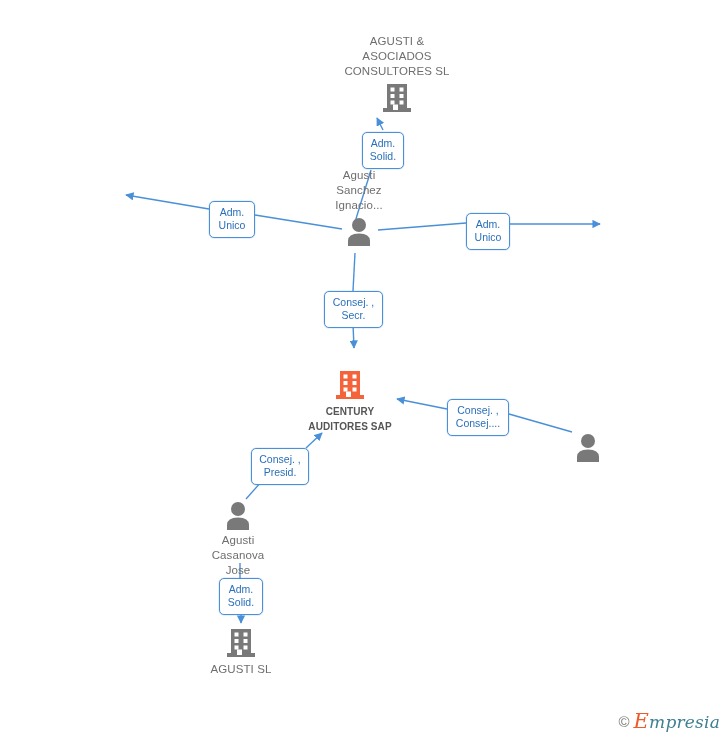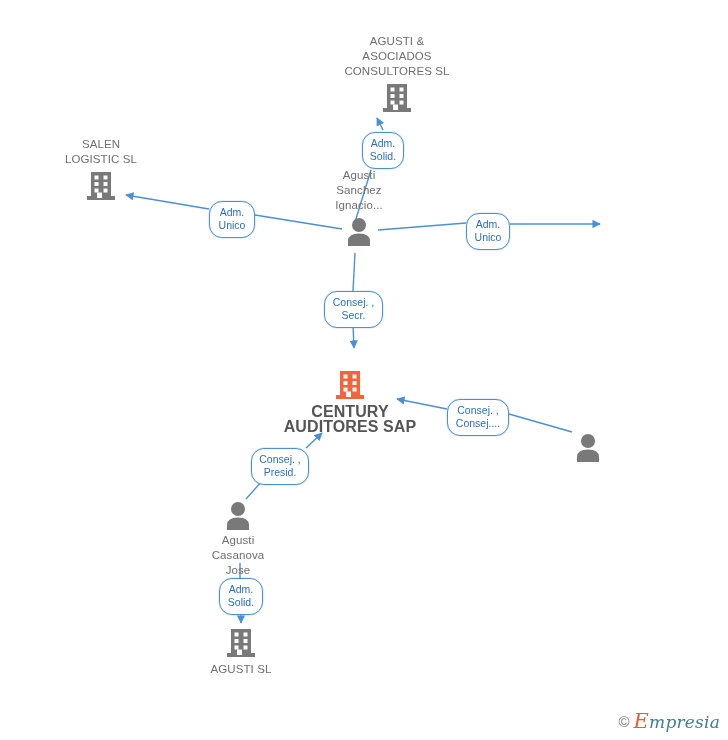--- a/index.html
+++ b/index.html
@@ -45,31 +45,31 @@
   .node .label {
     display: block;
     font-size: 11.5px;
     color: #6e6e6e;
     letter-spacing: .1px;
     white-space: pre-line;
   }
   .node.company-main .label {
     color: #555555;
     font-weight: bold;
-    font-size: 16px;
+    font-size: 10px;
   }
   .label-above .label { margin-bottom: 3px; }
   .label-below .label { margin-top: 3px; }
 
   
   .chip {
     position: absolute;
     box-sizing: border-box;
     border: 1px solid #4a90d9;
-    border-radius: 13px;
+    border-radius: 5px;
     background: #ffffff;
     color: #2a6fba;
     font-size: 10.5px;
     line-height: 13px;
     text-align: center;
     padding: 4px 6px 5px 6px;
     white-space: pre-line;
     box-shadow: 0 0 0 0.5px rgba(74,144,217,.25);
   }
   .watermark {
@@ -159,104 +159,87 @@
         <rect x="17.5" y="5.5" width="4" height="4" fill="#ffffff"></rect>
         <rect x="8.5" y="12" width="4" height="4" fill="#ffffff"></rect>
         <rect x="17.5" y="12" width="4" height="4" fill="#ffffff"></rect>
         <rect x="8.5" y="18.5" width="4" height="4" fill="#ffffff"></rect>
         <rect x="17.5" y="18.5" width="4" height="4" fill="#ffffff"></rect>
         <rect x="11" y="22.5" width="5" height="5.5" fill="#ffffff"></rect>
       </svg>
     </span>
   </div>
 
-  <div class="node label-above" style="left:101px; top:137px;">
-    <span class="label">SALEN
-LOGISTIC SL</span>
+
+
+  <div class="node label-above" style="left:359px; top:168px;">
+    <span class="label">Agusti
+Sanchez
+Ignacio...</span>
+    <span class="glyph">
+      <svg width="26" height="30" viewBox="0 0 26 30" xmlns="http://www.w3.org/2000/svg">
+        <circle cx="13" cy="9" r="7" fill="#797979"></circle>
+        <path d="M 2 30 L 2 25 Q 2 17.5 13 17.5 Q 24 17.5 24 25 L 24 30 Z" fill="#797979"></path>
+      </svg>
+    </span>
+  </div>
+
+  <div class="node label-below company-main" style="left:350px; top:369px;">
+    <span class="glyph">
+      <svg width="30" height="32" viewBox="0 0 30 32" xmlns="http://www.w3.org/2000/svg">
+        <rect x="5" y="2" width="20" height="26" fill="#f4633a"></rect>
+        <rect x="1" y="26" width="28" height="4" fill="#f4633a"></rect>
+        <rect x="8.5" y="5.5" width="4" height="4" fill="#ffffff"></rect>
+        <rect x="17.5" y="5.5" width="4" height="4" fill="#ffffff"></rect>
+        <rect x="8.5" y="12" width="4" height="4" fill="#ffffff"></rect>
+        <rect x="17.5" y="12" width="4" height="4" fill="#ffffff"></rect>
+        <rect x="8.5" y="18.5" width="4" height="4" fill="#ffffff"></rect>
+        <rect x="17.5" y="18.5" width="4" height="4" fill="#ffffff"></rect>
+        <rect x="11" y="22.5" width="5" height="5.5" fill="#ffffff"></rect>
+      </svg>
+    </span>
+    <span class="label">CENTURY
+AUDITORES SAP</span>
+  </div>
+
+  <div class="node label-below" style="left:588px; top:432px;">
+    <span class="glyph">
+      <svg width="26" height="30" viewBox="0 0 26 30" xmlns="http://www.w3.org/2000/svg">
+        <circle cx="13" cy="9" r="7" fill="#797979"></circle>
+        <path d="M 2 30 L 2 25 Q 2 17.5 13 17.5 Q 24 17.5 24 25 L 24 30 Z" fill="#797979"></path>
+      </svg>
+    </span>
+  </div>
+
+  <div class="node label-below" style="left:238px; top:500px;">
+    <span class="glyph">
+      <svg width="26" height="30" viewBox="0 0 26 30" xmlns="http://www.w3.org/2000/svg">
+        <circle cx="13" cy="9" r="7" fill="#797979"></circle>
+        <path d="M 2 30 L 2 25 Q 2 17.5 13 17.5 Q 24 17.5 24 25 L 24 30 Z" fill="#797979"></path>
+      </svg>
+    </span>
+    <span class="label">Agusti
+Casanova
+Jose</span>
+  </div>
+
+  <div class="node label-below" style="left:241px; top:627px;">
     <span class="glyph">
       <svg width="30" height="32" viewBox="0 0 30 32" xmlns="http://www.w3.org/2000/svg">
         <rect x="5" y="2" width="20" height="26" fill="#797979"></rect>
         <rect x="1" y="26" width="28" height="4" fill="#797979"></rect>
         <rect x="8.5" y="5.5" width="4" height="4" fill="#ffffff"></rect>
         <rect x="17.5" y="5.5" width="4" height="4" fill="#ffffff"></rect>
         <rect x="8.5" y="12" width="4" height="4" fill="#ffffff"></rect>
         <rect x="17.5" y="12" width="4" height="4" fill="#ffffff"></rect>
         <rect x="8.5" y="18.5" width="4" height="4" fill="#ffffff"></rect>
         <rect x="17.5" y="18.5" width="4" height="4" fill="#ffffff"></rect>
         <rect x="11" y="22.5" width="5" height="5.5" fill="#ffffff"></rect>
       </svg>
     </span>
-  </div>
-
-
-  <div class="node label-above" style="left:359px; top:168px;">
-    <span class="label">Agusti
-Sanchez
-Ignacio...</span>
-    <span class="glyph">
-      <svg width="26" height="30" viewBox="0 0 26 30" xmlns="http://www.w3.org/2000/svg">
-        <circle cx="13" cy="9" r="7" fill="#797979"></circle>
-        <path d="M 2 30 L 2 25 Q 2 17.5 13 17.5 Q 24 17.5 24 25 L 24 30 Z" fill="#797979"></path>
-      </svg>
-    </span>
-  </div>
-
-  <div class="node label-below company-main" style="left:350px; top:369px;">
-    <span class="glyph">
-      <svg width="30" height="32" viewBox="0 0 30 32" xmlns="http://www.w3.org/2000/svg">
-        <rect x="5" y="2" width="20" height="26" fill="#f4633a"></rect>
-        <rect x="1" y="26" width="28" height="4" fill="#f4633a"></rect>
-        <rect x="8.5" y="5.5" width="4" height="4" fill="#ffffff"></rect>
-        <rect x="17.5" y="5.5" width="4" height="4" fill="#ffffff"></rect>
-        <rect x="8.5" y="12" width="4" height="4" fill="#ffffff"></rect>
-        <rect x="17.5" y="12" width="4" height="4" fill="#ffffff"></rect>
-        <rect x="8.5" y="18.5" width="4" height="4" fill="#ffffff"></rect>
-        <rect x="17.5" y="18.5" width="4" height="4" fill="#ffffff"></rect>
-        <rect x="11" y="22.5" width="5" height="5.5" fill="#ffffff"></rect>
-      </svg>
-    </span>
-    <span class="label">CENTURY
-AUDITORES SAP</span>
-  </div>
-
-  <div class="node label-below" style="left:588px; top:432px;">
-    <span class="glyph">
-      <svg width="26" height="30" viewBox="0 0 26 30" xmlns="http://www.w3.org/2000/svg">
-        <circle cx="13" cy="9" r="7" fill="#797979"></circle>
-        <path d="M 2 30 L 2 25 Q 2 17.5 13 17.5 Q 24 17.5 24 25 L 24 30 Z" fill="#797979"></path>
-      </svg>
-    </span>
-  </div>
-
-  <div class="node label-below" style="left:238px; top:500px;">
-    <span class="glyph">
-      <svg width="26" height="30" viewBox="0 0 26 30" xmlns="http://www.w3.org/2000/svg">
-        <circle cx="13" cy="9" r="7" fill="#797979"></circle>
-        <path d="M 2 30 L 2 25 Q 2 17.5 13 17.5 Q 24 17.5 24 25 L 24 30 Z" fill="#797979"></path>
-      </svg>
-    </span>
-    <span class="label">Agusti
-Casanova
-Jose</span>
-  </div>
-
-  <div class="node label-below" style="left:241px; top:627px;">
-    <span class="glyph">
-      <svg width="30" height="32" viewBox="0 0 30 32" xmlns="http://www.w3.org/2000/svg">
-        <rect x="5" y="2" width="20" height="26" fill="#797979"></rect>
-        <rect x="1" y="26" width="28" height="4" fill="#797979"></rect>
-        <rect x="8.5" y="5.5" width="4" height="4" fill="#ffffff"></rect>
-        <rect x="17.5" y="5.5" width="4" height="4" fill="#ffffff"></rect>
-        <rect x="8.5" y="12" width="4" height="4" fill="#ffffff"></rect>
-        <rect x="17.5" y="12" width="4" height="4" fill="#ffffff"></rect>
-        <rect x="8.5" y="18.5" width="4" height="4" fill="#ffffff"></rect>
-        <rect x="17.5" y="18.5" width="4" height="4" fill="#ffffff"></rect>
-        <rect x="11" y="22.5" width="5" height="5.5" fill="#ffffff"></rect>
-      </svg>
-    </span>
     <span class="label">AGUSTI SL</span>
   </div>
 
   <div class="chip" style="left:362px; top:132px; width:42px;">Adm.
 Solid.</div>
 
   <div class="chip" style="left:209px; top:201px; width:46px;">Adm.
 Unico</div>
 
   <div class="chip" style="left:466px; top:213px; width:44px;">Adm.

